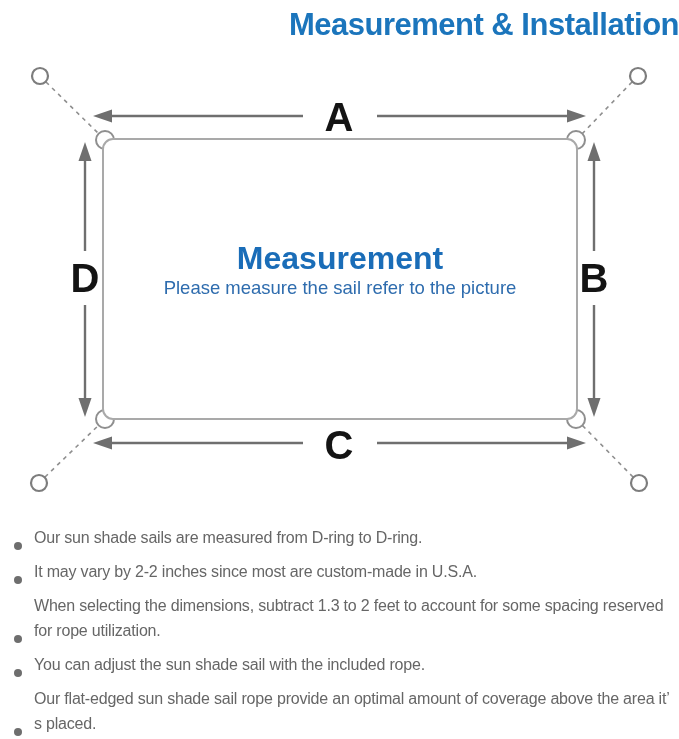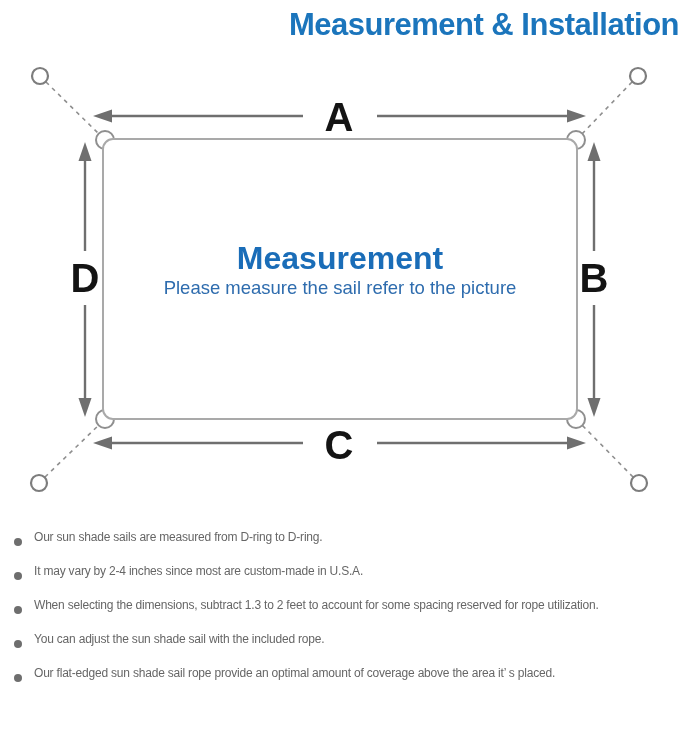--- a/index.html
+++ b/index.html
@@ -13,23 +13,23 @@
     margin:0;padding-top:6px;
     text-align:right;
     font-size:31px;line-height:38px;font-weight:700;
     color:#1b75bc;letter-spacing:-0.5px;
   }
   .diagram{display:block;margin-top:10px;}
   .bullets{
     list-style:none;margin:21px 0 0 0;padding:0 6px 0 14px;
   }
   .bullets li{
-    display:flex;align-items:center;
+    display:flex;align-items:flex-end;
     margin-bottom:9px;
-    color:#666666;font-size:12px;line-height:25px;letter-spacing:-0.2px;
+    color:#666666;font-size:16px;line-height:25px;letter-spacing:-0.2px;
   }
   .dot{
     flex:0 0 auto;width:8px;height:8px;border-radius:50%;
     background:#6e6e6e;margin:9px 12px 0 0;
   }
   
   .sail-line{fill:#ffffff;stroke:#a9a9a9;stroke-width:2;}
   .ring{fill:#ffffff;stroke:#8f8f8f;stroke-width:2;}
   .anchor{fill:#ffffff;stroke:#7d7d7d;stroke-width:2.2;}
   .tether{stroke:#8f8f8f;stroke-width:1.6;stroke-dasharray:4 4.5;fill:none;}
@@ -101,21 +101,21 @@
     <text class="csub" x="340" y="233" text-anchor="middle" dominant-baseline="central">Please measure the sail refer to the picture</text>
   </svg>
 
   <ul class="bullets">
     <li>
       <span class="dot"></span>
       <span>Our sun shade sails are measured from D-ring to D-ring.</span>
     </li>
     <li>
       <span class="dot"></span>
-      <span>It may vary by 2-4 inches since most are custom-made in U.S.A.</span>
+      <span>It may vary by 2-2 inches since most are custom-made in U.S.A.</span>
     </li>
     <li>
       <span class="dot"></span>
       <span>When selecting the dimensions, subtract 1.3 to 2 feet to account for some spacing reserved for rope utilization.</span>
     </li>
     <li>
       <span class="dot"></span>
       <span>You can adjust the sun shade sail with the included rope.</span>
     </li>
     <li>

